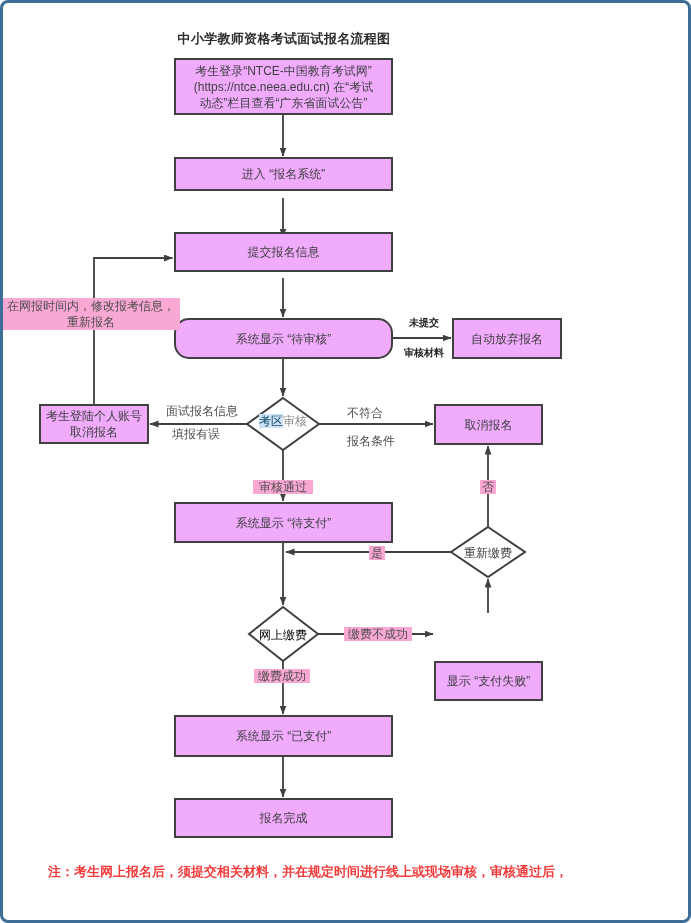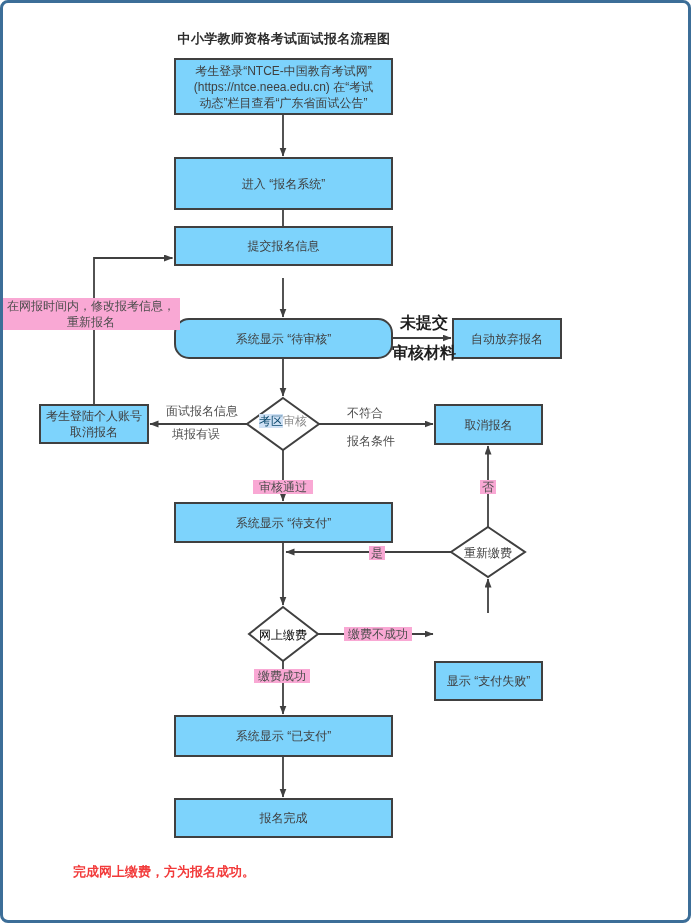--- a/index.html
+++ b/index.html
@@ -6,35 +6,35 @@
   #stage{
     position:relative;width:691px;height:923px;background:#ffffff;
     font-family:"Liberation Sans","DejaVu Sans",sans-serif;overflow:hidden;
   }
   #frame{
     position:absolute;inset:0;border:3px solid #3c6e98;border-radius:8px;
     pointer-events:none;z-index:50;
   }
   #wires{position:absolute;left:0;top:0;z-index:1;}
   .node{
-    position:absolute;box-sizing:border-box;background:#7dd3fc;
+    position:absolute;box-sizing:border-box;background:#f0abfc;
     border:2px solid #404040;color:#3f3f3f;font-size:12px;line-height:16px;
     display:flex;flex-direction:column;align-items:center;justify-content:center;
     text-align:center;z-index:2;
   }
   .dlabel{
     position:absolute;z-index:3;font-size:12px;line-height:14px;text-align:center;
     white-space:nowrap;color:#8a8a8a;
   }
   .dlabel .hl{background:#cfe1f5;color:#0c4a6e;}
   .elabel{
     position:absolute;z-index:3;font-size:12px;line-height:14px;color:#4d4d4d;
     text-align:center;white-space:nowrap;
   }
-  .elabel.bold{font-weight:bold;color:#1f1f1f;font-size:16px;}
+  .elabel.bold{font-weight:bold;color:#1f1f1f;font-size:10px;}
   .elabel.online{background:#f9a8d4;padding:0 2px;}
   #title{
     position:absolute;left:84px;top:30px;width:400px;text-align:center;
     font-size:13px;font-weight:bold;color:#2d2d2d;letter-spacing:.3px;z-index:2;
   }
   #note{
     position:absolute;left:48px;top:861px;z-index:2;color:#f23b3b;
     font-size:13px;font-weight:bold;line-height:21px;white-space:nowrap;
   }
   #note .indent{padding-left:25px;}
@@ -75,25 +75,25 @@
       <polygon points="283,607 318,634 283,661 249,634" fill="#ffffff" stroke-width="2"></polygon>
     </g>
   </svg>
 
   <div class="node" style="left:174px;top:58px;width:219px;height:57px;">
     <div>考生登录“NTCE-中国教育考试网”</div>
     <div>(https://ntce.neea.edu.cn) 在“考试</div>
     <div>动态”栏目查看“广东省面试公告”</div>
   </div>
 
-  <div class="node" style="left:174px;top:157px;width:219px;height:53px;">
+  <div class="node" style="left:174px;top:157px;width:219px;height:34px;">
     <div>进入 “报名系统”</div>
   </div>
 
-  <div class="node" style="left:174px;top:226px;width:219px;height:40px;">
+  <div class="node" style="left:174px;top:232px;width:219px;height:40px;">
     <div>提交报名信息</div>
   </div>
 
   <div class="node" style="left:174px;top:318px;width:219px;height:41px;border-radius:15px;">
     <div>系统显示 “待审核”</div>
   </div>
 
   <div class="node" style="left:452px;top:318px;width:110px;height:41px;">
     <div>自动放弃报名</div>
   </div>
@@ -149,15 +149,15 @@
 
   <div class="elabel online" style="left:344px;top:627px;width:64px;">缴费不成功</div>
   <div class="elabel online" style="left:254px;top:669px;width:52px;">缴费成功</div>
 
   <div class="elabel online" style="left:2px;top:298px;width:174px;line-height:16px;">
     <div>在网报时间内，修改报考信息，</div>
     <div>重新报名</div>
   </div>
 
   <div id="note">
-    <div class="indent">完成网上缴费，方为报名成功。</div>
+    <div>注：考生网上报名后，须提交相关材料，并在规定时间进行线上或现场审核，审核通过后，</div>
   </div>
 </div>
 
 </body></html>

